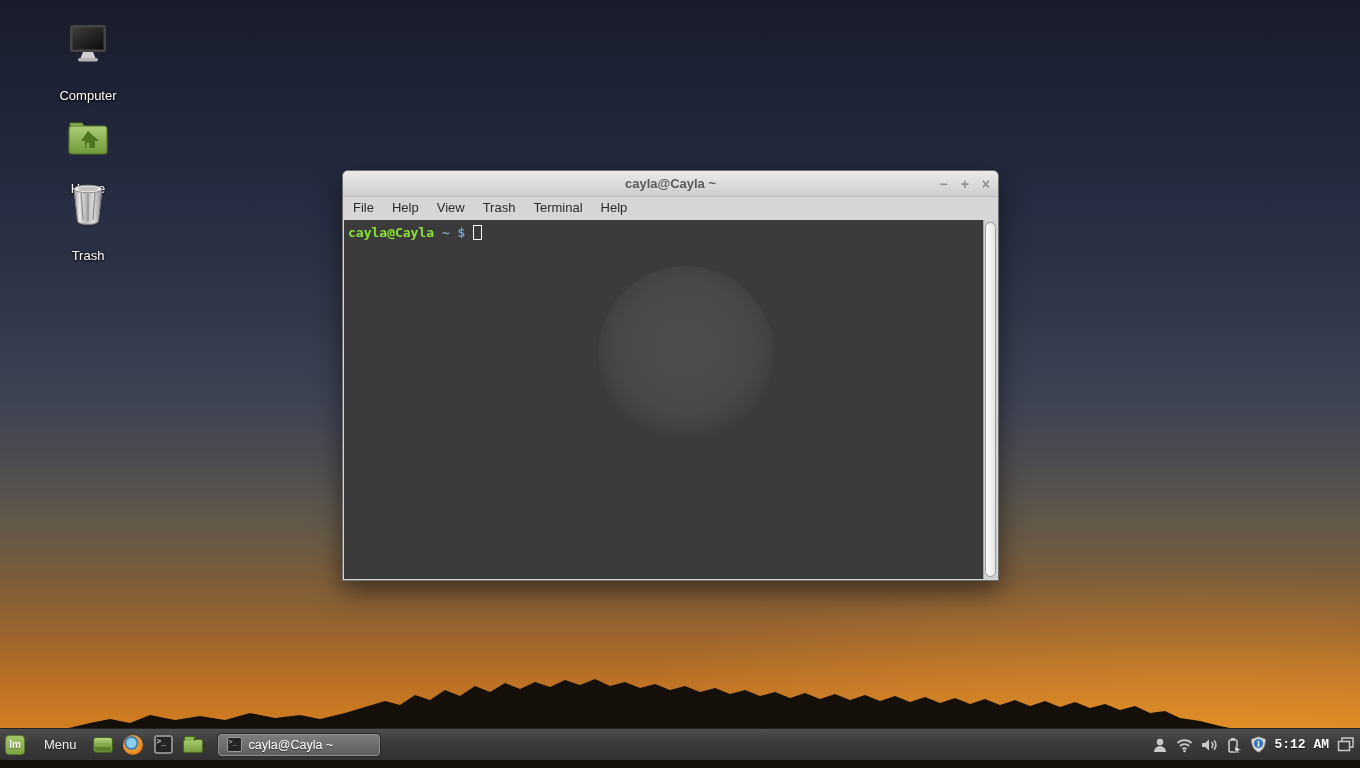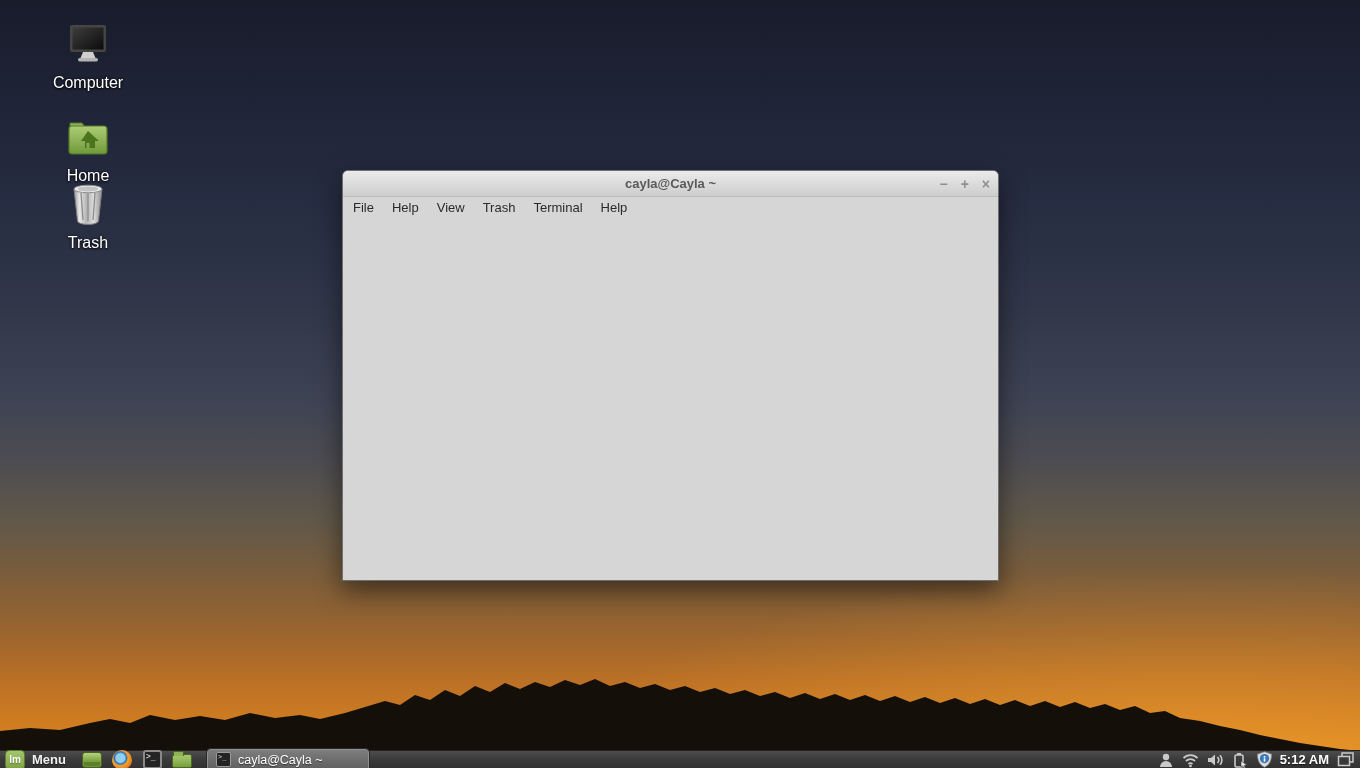--- a/index.html
+++ b/index.html
@@ -10,21 +10,21 @@
       linear-gradient(180deg,
         #181c2b 0%, #1e2336 12%, #262c41 26%, #313749 40%,
         #3e4354 52%, #4d4c51 60%, #615849 68%, #7b5d3b 75%,
         #99642f 82%, #b86f26 88%, #cf7c21 94%, #de8a22 100%);
   }
   .silhouette { position:absolute; left:0; bottom:0; width:1360px; height:95px; }
 
   
   .desk-icon { position:absolute; left:40px; width:96px; text-align:center; cursor:default; }
   .desk-icon .glyph { width:48px; height:48px; margin:0 auto; display:block; }
-  .desk-icon .lbl { margin-top:6px; font-size:16px; color:#fff; text-shadow:0 1px 2px rgba(0,0,0,0.9),0 0 3px rgba(0,0,0,0.7); }
+  .desk-icon .lbl { margin-top:20px; font-size:13px; color:#fff; text-shadow:0 1px 2px rgba(0,0,0,0.9),0 0 3px rgba(0,0,0,0.7); }
   #icon-computer { top:20px; }
   #icon-home     { top:113px; }
   #icon-trash    { top:180px; }
 
   
   .window { position:absolute; left:342px; top:170px; width:657px; height:411px;
     background:#d6d6d6; border:1px solid #6f6f6f; border-radius:6px 6px 0 0;
     box-shadow:0 10px 26px rgba(0,0,0,0.5); }
   .titlebar { height:26px; background:linear-gradient(#ebebeb,#cdcdcd); border-bottom:1px solid #bcbcbc;
     border-radius:5px 5px 0 0; position:relative; }
@@ -41,28 +41,28 @@
   .prompt-line { position:relative; display:flex; align-items:center; white-space:pre; }
   .p-userhost { color:#8ae234; }
   .p-cwd { color:#87a1bd; }
   .p-symbol { color:#729fcf; }
   .p-cursor { display:inline-block; width:9px; height:15px; border:1.5px solid #ffffff; margin-left:8px; }
   .term-scroll { width:14px; background:#d0d0d0; border-left:1px solid #a5a5a5; position:relative; }
   .term-scroll .thumb { position:absolute; left:1px; right:1px; top:2px; bottom:2px;
     background:linear-gradient(90deg,#fdfdfd,#e6e6e6); border:1px solid #9c9c9c; border-radius:7px; }
 
   
-  .taskbar { position:absolute; left:0; right:0; bottom:0; height:18px; z-index:20;
+  .taskbar { position:absolute; left:0; right:0; bottom:8px; height:32px; z-index:20;
     background:linear-gradient(#4d4d4d,#3a3a3a 50%,#323232); border-top:1px solid #222;
     display:flex; align-items:center;justify-content:space-between; }
   .menu-btn { display:flex; align-items:center; gap:7px; height:27px; padding:0 10px 0 5px; }
   .mint-logo { width:20px; height:20px; border-radius:4px; border:1px solid #5d7b31;
     background:linear-gradient(#a3c76b,#7da341); color:#fff; font-weight:bold; font-size:10px;
     display:flex; align-items:center; justify-content:center; text-shadow:0 1px 1px rgba(0,0,0,0.35); }
-  .menu-label { color:#f0f0f0; font-weight:bold; font-size:13px; text-shadow:0 1px 1px rgba(0,0,0,0.6); }
+  .menu-label { color:#f0f0f0; font-weight:normal; font-size:13px; text-shadow:0 1px 1px rgba(0,0,0,0.6);margin-left:12px; }
   .launchers { display:flex; align-items:center; gap:9px; padding:0 6px; }
   .launcher { width:21px; height:21px; display:flex; align-items:center; justify-content:center; }
   .ic-showdesk { width:20px; height:16px; border-radius:3px; border:1px solid #49631f;
     background:linear-gradient(#b5d37f,#7fa541 55%,#6c9136); position:relative; }
   .ic-showdesk::after { content:""; position:absolute; left:1px; right:1px; bottom:1px; height:4px;
     background:#5c7f2c; border-radius:0 0 2px 2px; }
   .ic-firefox { width:20px; height:20px; border-radius:50%;
     background:radial-gradient(circle at 42% 40%, #8fd0ef 0 26%, #2f6fb2 36%, #f2a133 46%, #e07713 72%, #aa5007 100%); }
   .ic-terminal { width:19px; height:19px; background:#242424; border:2px solid #8a8a8a; border-radius:3px;
     color:#e0e0e0; font-family:"DejaVu Sans Mono",monospace; font-size:8px; line-height:8px; padding:1px; }
@@ -71,21 +71,21 @@
   .ic-folder::before { content:""; position:absolute; top:-4px; left:0; width:9px; height:4px;
     background:#8fb457; border:1px solid #4c681f; border-bottom:none; border-radius:2px 2px 0 0; }
   .win-btn { margin-left:8px; height:22px; width:162px; display:flex; align-items:center; gap:7px; padding:0 8px;
     background:linear-gradient(#7d7d7d,#5e5e5e); border:1px solid #8f8f8f; outline:1px solid #2a2a2a;
     border-radius:3px; color:#fff; font-size:12.5px; text-shadow:0 1px 1px rgba(0,0,0,0.5); }
   .mini-term { width:15px; height:15px; background:#242424; border:1px solid #9a9a9a; border-radius:2px;
     color:#ddd; font-family:"DejaVu Sans Mono",monospace; font-size:7px; line-height:7px; padding:1px; flex:none; }
   .tb-spacer { flex:1; }
   .tray { display:flex; align-items:center; gap:8px; padding-right:7px; }
   .tray svg { display:block; }
-  .clock { color:#fff; font-weight:bold; font-size:13px; padding-right:8px; text-shadow:0 1px 1px rgba(0,0,0,0.6); }
+  .clock { color:#fff; font-weight:bold; font-size:13px; padding-right:8px; text-shadow:0 1px 1px rgba(0,0,0,0.6);font-family:Liberation Mono, monospace; }
   .switcher { padding-right:5px; display:flex; align-items:center; }
 </style>
 </head>
 <body>
 
 <div class="desktop">
   <svg class="silhouette" viewBox="0 0 1360 95" preserveAspectRatio="none">
     <path fill="#150f0a" d="M0,58 L30,55 L60,57 L90,50 L110,46 L130,50 L150,42 L175,47 L200,43 L225,47 L250,40 L275,45 L300,42 L320,46 L345,40 L365,34 L385,28 L400,32 L415,22 L430,27 L445,17 L460,23 L475,13 L490,19 L505,10 L520,16 L535,9 L550,14 L565,7 L580,12 L595,6 L610,13 L625,9 L640,15 L655,11 L670,17 L685,13 L700,19 L715,15 L730,21 L745,17 L760,23 L775,19 L790,25 L805,20 L820,26 L835,21 L850,27 L865,22 L880,28 L895,23 L910,29 L925,24 L940,30 L955,25 L970,31 L985,26 L1000,32 L1015,27 L1030,33 L1045,28 L1060,34 L1075,29 L1090,35 L1105,31 L1120,37 L1135,33 L1150,40 L1165,38 L1180,45 L1200,48 L1220,53 L1240,57 L1260,62 L1280,66 L1300,70 L1320,73 L1340,76 L1360,78 L1360,95 L0,95 Z"></path>
   </svg>
 </div>
@@ -150,20 +150,29 @@
     </div>
   </div>
   <div class="menubar">
     <span class="menu-item">File</span>
     <span class="menu-item">Help</span>
     <span class="menu-item">View</span>
     <span class="menu-item">Trash</span>
     <span class="menu-item">Terminal</span>
     <span class="menu-item">Help</span>
   </div>
+  <div class="term-area">
+    <div class="term-content">
+      <div class="moon"></div>
+      <div class="prompt-line"><span class="p-userhost">cayla@Cayla</span><span> </span><span class="p-cwd">~</span><span> </span><span class="p-symbol">$</span><span class="p-cursor"></span></div>
+    </div>
+    <div class="term-scroll">
+      <div class="thumb"></div>
+    </div>
+  </div>
 </div>
 
 <div class="taskbar">
   <div class="menu-btn">
     <div class="mint-logo">lm</div>
     <span class="menu-label">Menu</span>
   </div>
   <div class="launchers">
     <div class="launcher">
         <div class="ic-showdesk"></div>

